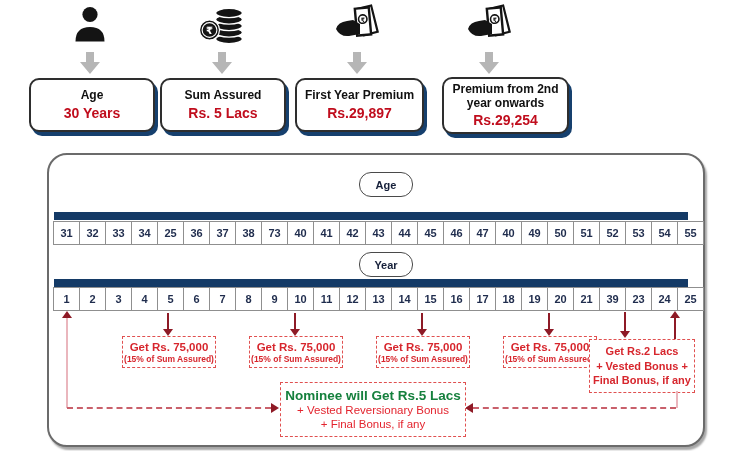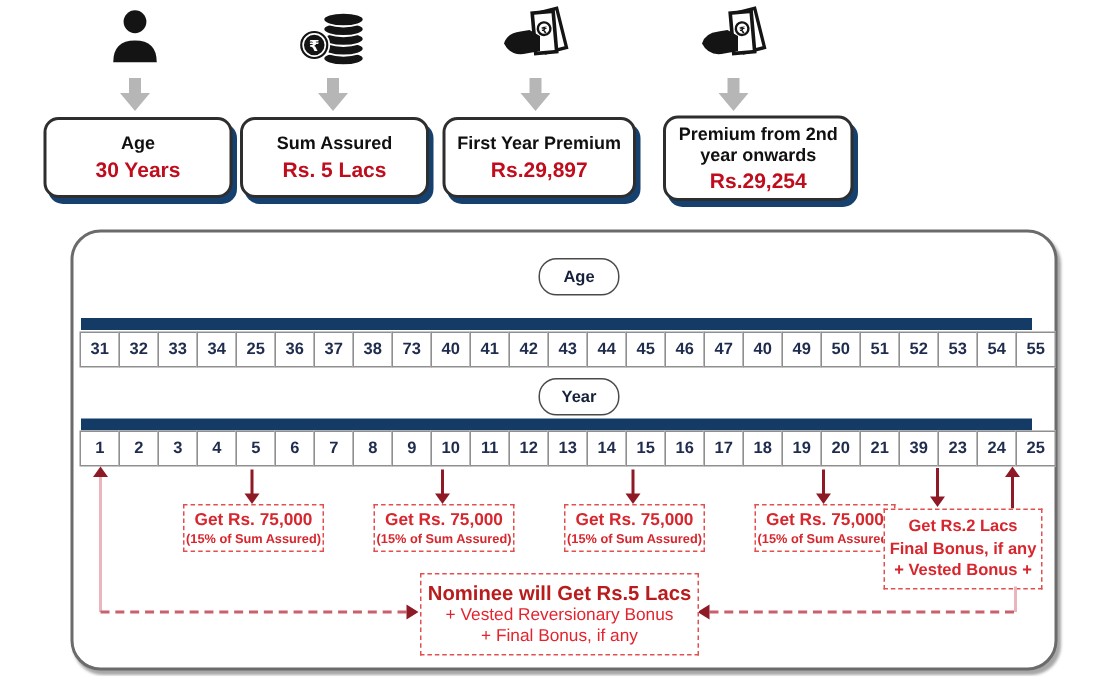--- a/index.html
+++ b/index.html
@@ -42,21 +42,21 @@
   .head-left{position:absolute;width:0;height:0;border-top:5px solid transparent;
              border-bottom:5px solid transparent;border-right:8px solid #8e1a26;}
   .hdash{position:absolute;height:0;border-top:2px dashed #c9606b;}
 
   
   .dashbox{position:absolute;background:#fff;border:1.6px dashed #e05050;text-align:center;
            display:flex;flex-direction:column;align-items:center;justify-content:center;}
   .p1{font-size:11.5px;font-weight:700;color:#d7262d;white-space:nowrap;}
   .p2{font-size:8.5px;font-weight:700;color:#d7262d;white-space:nowrap;margin-top:1px;}
   .m1{font-size:11px;font-weight:700;color:#d7262d;white-space:nowrap;line-height:1.35;}
-  .n1{font-size:13.5px;font-weight:700;color:#b91c1c;white-space:nowrap;}
+  .n1{font-size:13.5px;font-weight:700;color:#15803d;white-space:nowrap;}
   .n2{font-size:11.5px;font-weight:400;color:#e3242e;white-space:nowrap;line-height:1.25;}
 </style>
 </head>
 <body>
 
 <div class="canvas">
 
   <svg class="icon" style="left:71px;top:5px" width="38" height="40" viewBox="0 0 38 40">
     <circle cx="19" cy="9.5" r="7.6" fill="#141414"></circle>
     <path d="M4.5 36.5 q0 -14.5 14.5 -14.5 q14.5 0 14.5 14.5 z" fill="#141414"></path>
@@ -219,22 +219,22 @@
       <div class="p1">Get Rs. 75,000</div>
       <div class="p2">(15% of Sum Assured)</div>
     </div>
 
     <div class="vline" style="left:575px;top:157px;height:20px"></div>
     <div class="head-down" style="left:571px;top:176px"></div>
     <div class="head-up" style="left:621px;top:156px"></div>
     <div class="vline" style="left:625px;top:163px;height:21px"></div>
     <div class="dashbox" style="left:540px;top:184px;width:104px;height:52px">
       <div class="m1">Get Rs.2 Lacs</div>
+      <div class="m1">+ Vested Bonus +</div>
       <div class="m1">Final Bonus, if any</div>
-      <div class="m1">+ Vested Bonus +</div>
     </div>
 
     <div class="head-up" style="left:13px;top:156px"></div>
     <div class="vline pink" style="left:17px;top:163px;height:90px"></div>
     <div class="hdash" style="left:18px;top:252px;width:204px"></div>
     <div class="head-right" style="left:222px;top:248px"></div>
 
     <div class="vline pink" style="left:627px;top:236px;height:17px"></div>
     <div class="hdash" style="left:424px;top:252px;width:203px"></div>
     <div class="head-left" style="left:416px;top:248px"></div>

